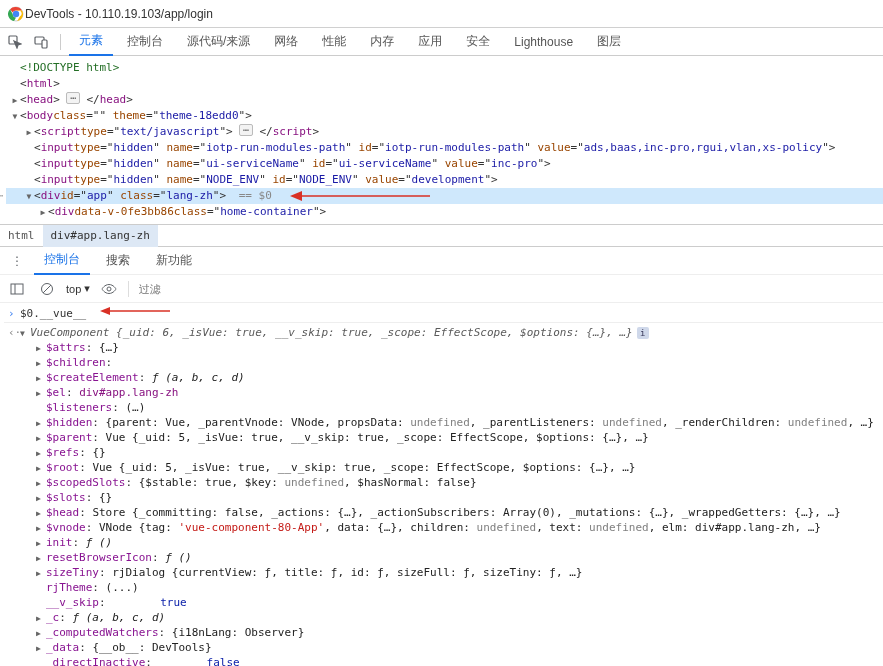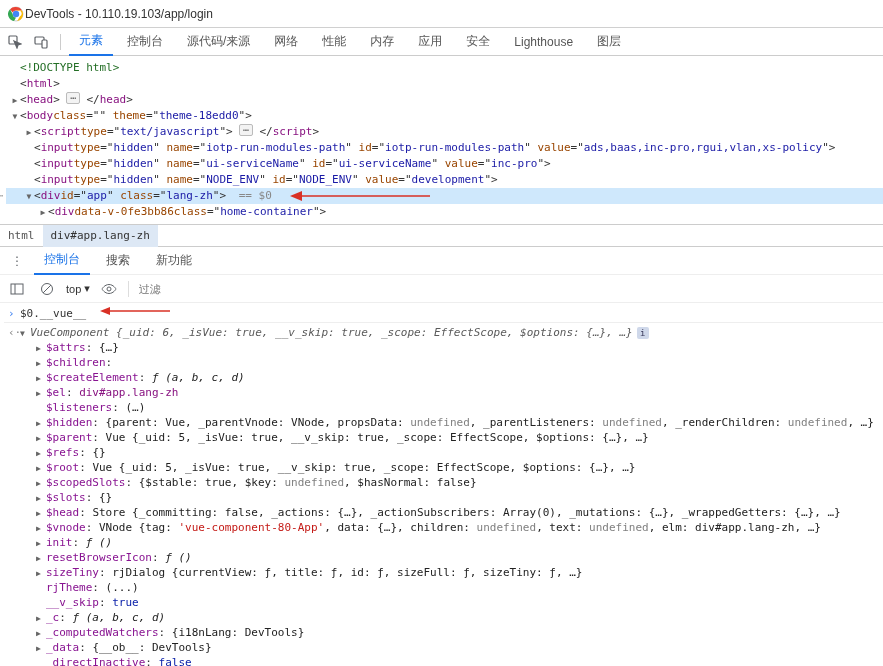--- a/index.html
+++ b/index.html
@@ -59,21 +59,21 @@
   .c-out { display:flex; align-items:flex-start; padding-left:4px; margin-top:2px; }
   .c-caret { color:#888; width:12px; flex:none; }
   .obj-root { padding-left:16px; }
   .oline { display:flex; align-items:center; height:15px; white-space:pre; }
   .ar { width:10px; color:#666; cursor:pointer; flex:none; }
   .ar.down::before { content:"▼"; font-size:8px; }
   .ar.right::before { content:"▶"; font-size:8px; }
   .ar.none { }
   .prop { color:#881391; }
   .val-str { color:#c41a16; }
-  .val-bool { color:#0d22aa; }
+  .val-bool { color:#0d22aa;margin-left:48px; }
   .val-undef { color:#808080; }
   .val-obj { color:#222; }
   .val-fn { color:#222; font-style:italic; }
   .italic { font-style:italic; color:#5a5a5a; }
   .info-i { display:inline-block; width:12px; height:12px; border-radius:2px; background:#cfd8ea; color:#335; font-size:9px; text-align:center; line-height:12px; margin-left:4px; }
   .red-arrow-2 { position:absolute; }
   .ellipsis-btn { display:inline-block; line-height:10px; padding:0 3px; border:1px solid #bbb; border-radius:2px; background:#f3f3f3; color:#555; font-size:9px; vertical-align:middle; }
   .dots-row { position:absolute; left:0; width:16px; text-align:center; color:#999; font-size:11px; }
 </style>
 </head>
@@ -210,20 +210,20 @@
         <div class="oline"><span class="ar right"></span><span class="prop">$scopedSlots</span>: <span class="val-obj"><span>{$stable: true, $key: </span><span class="val-undef">undefined</span><span>, $hasNormal: false}</span></span></div>
         <div class="oline"><span class="ar right"></span><span class="prop">$slots</span>: <span class="val-obj">{}</span></div>
         <div class="oline"><span class="ar right"></span><span class="prop">$head</span>: <span class="val-obj">Store {_committing: false, _actions: {…}, _actionSubscribers: Array(0), _mutations: {…}, _wrappedGetters: {…}, …}</span></div>
         <div class="oline"><span class="ar right"></span><span class="prop">$vnode</span>: <span class="val-obj"><span>VNode {tag: </span><span class="val-str">'vue-component-80-App'</span><span>, data: {…}, children: </span><span class="val-undef">undefined</span><span>, text: </span><span class="val-undef">undefined</span><span>, elm: div#app.lang-zh, …}</span></span></div>
         <div class="oline"><span class="ar right"></span><span class="prop">init</span>: <span class="val-fn">ƒ ()</span></div>
         <div class="oline"><span class="ar right"></span><span class="prop">resetBrowserIcon</span>: <span class="val-fn">ƒ ()</span></div>
         <div class="oline"><span class="ar right"></span><span class="prop">sizeTiny</span>: <span class="val-obj">rjDialog {currentView: ƒ, title: ƒ, id: ƒ, sizeFull: ƒ, sizeTiny: ƒ, …}</span></div>
         <div class="oline"><span class="ar none"></span><span class="prop">rjTheme</span>: <span class="val-obj">(...)</span></div>
         <div class="oline"><span class="ar none"></span><span class="prop">__v_skip</span>: <span class="val-bool">true</span></div>
         <div class="oline"><span class="ar right"></span><span class="prop">_c</span>: <span class="val-fn">ƒ (a, b, c, d)</span></div>
-        <div class="oline"><span class="ar right"></span><span class="prop">_computedWatchers</span>: <span class="val-obj">{i18nLang: DevTools}</span></div>
+        <div class="oline"><span class="ar right"></span><span class="prop">_computedWatchers</span>: <span class="val-obj">{i18nLang: Observer}</span></div>
         <div class="oline"><span class="ar right"></span><span class="prop">_data</span>: <span class="val-obj">{__ob__: DevTools}</span></div>
         <div class="oline"><span class="ar none"></span><span class="prop">_directInactive</span>: <span class="val-bool">false</span></div>
 
       </div>
     </div>
   </div>
 </div>
 
 </body></html>

